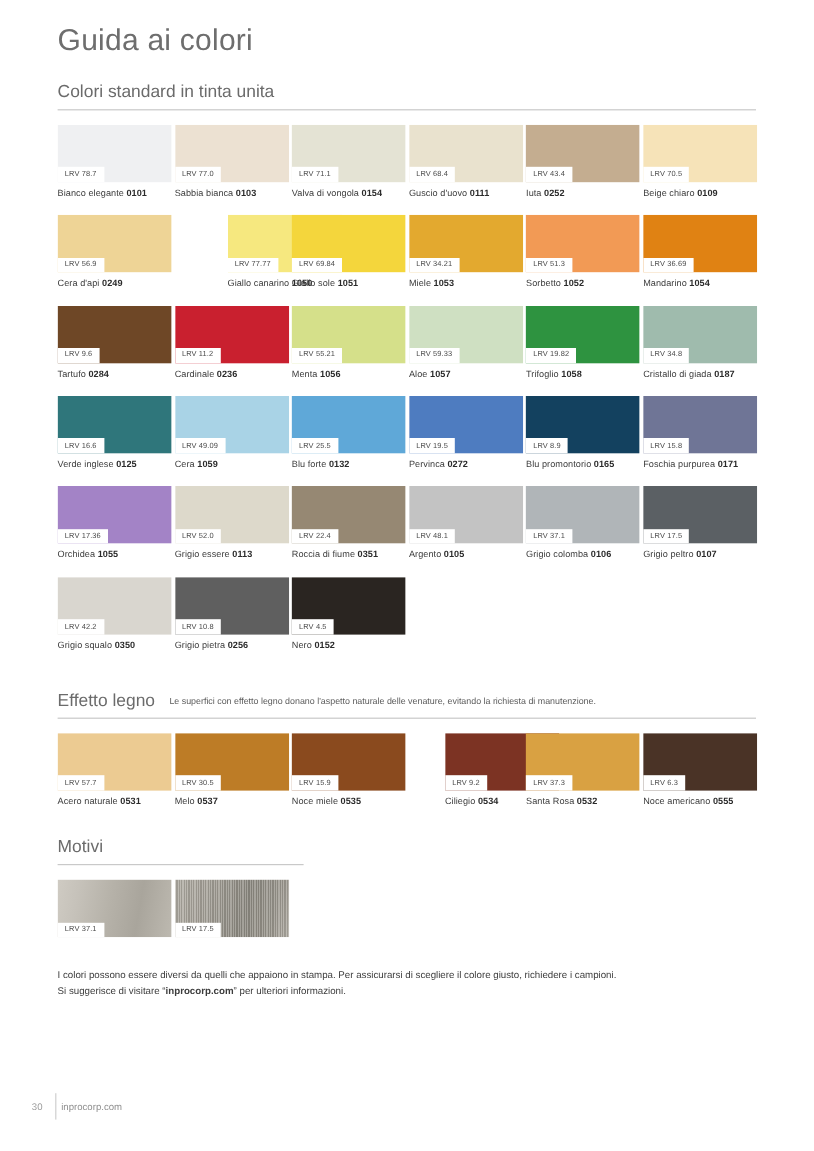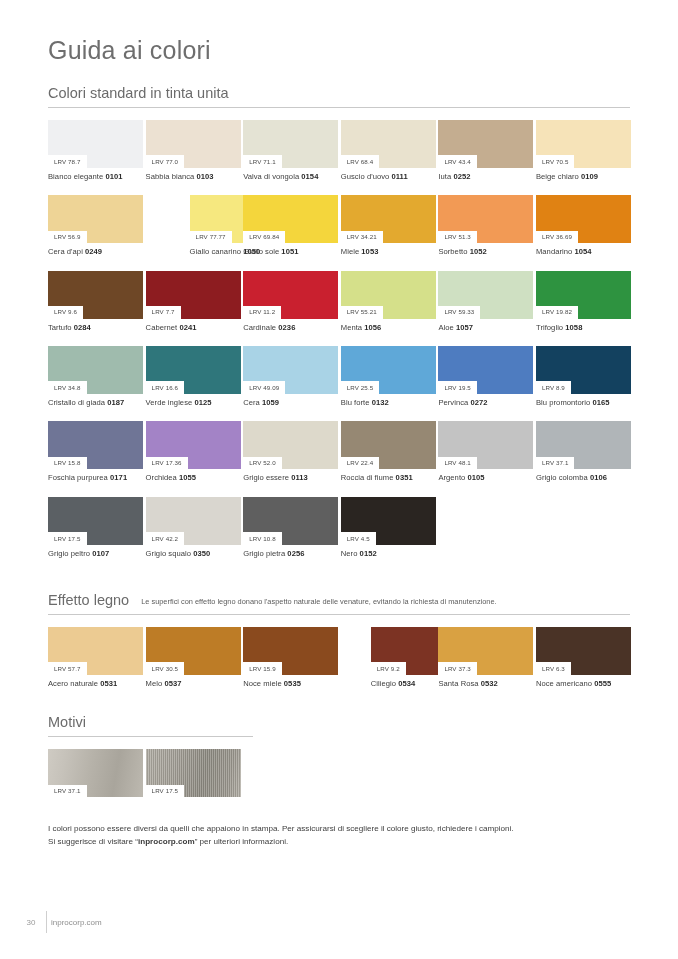--- a/index.html
+++ b/index.html
@@ -23,21 +23,21 @@
     padding: 0 48px;
   }
 
   
   .page-title {
     font-size: 25px;
     font-weight: 400;
     color: #6e6e6e;
     letter-spacing: .2px;
     margin: 0;
-    padding-top: 36px;
+    padding-top: 20px;
   }
   .section-head {
     margin-top: 20px;
     display: flex;
     align-items: baseline;
     gap: 12px;
     border-bottom: 1px solid #c9c9c9;
     padding-bottom: 6px;
   }
   .section-head.tight { margin-top: 26px; }
@@ -223,27 +223,20 @@
       </div>
       <div class="swatch-cell" style="margin-bottom: 14px;">
         <div class="chip">
           <div class="fill" style="background: rgb(110, 71, 38);"></div>
           <div class="lrv">LRV 9.6</div>
         </div>
         <div class="chip-label"><span>Tartufo </span><b>0284</b></div>
       </div>
       <div class="swatch-cell" style="margin-bottom: 14px;">
         <div class="chip">
-          <div class="fill" style="background: rgb(141, 28, 32);"></div>
-          <div class="lrv">LRV 7.7</div>
-        </div>
-        <div class="chip-label"><span>Cabernet </span><b>0241</b></div>
-      </div>
-      <div class="swatch-cell" style="margin-bottom: 14px;">
-        <div class="chip">
           <div class="fill" style="background: rgb(201, 32, 47);"></div>
           <div class="lrv">LRV 11.2</div>
         </div>
         <div class="chip-label"><span>Cardinale </span><b>0236</b></div>
       </div>
       <div class="swatch-cell" style="margin-bottom: 14px;">
         <div class="chip">
           <div class="fill" style="background: rgb(213, 224, 138);"></div>
           <div class="lrv">LRV 55.21</div>
         </div>

